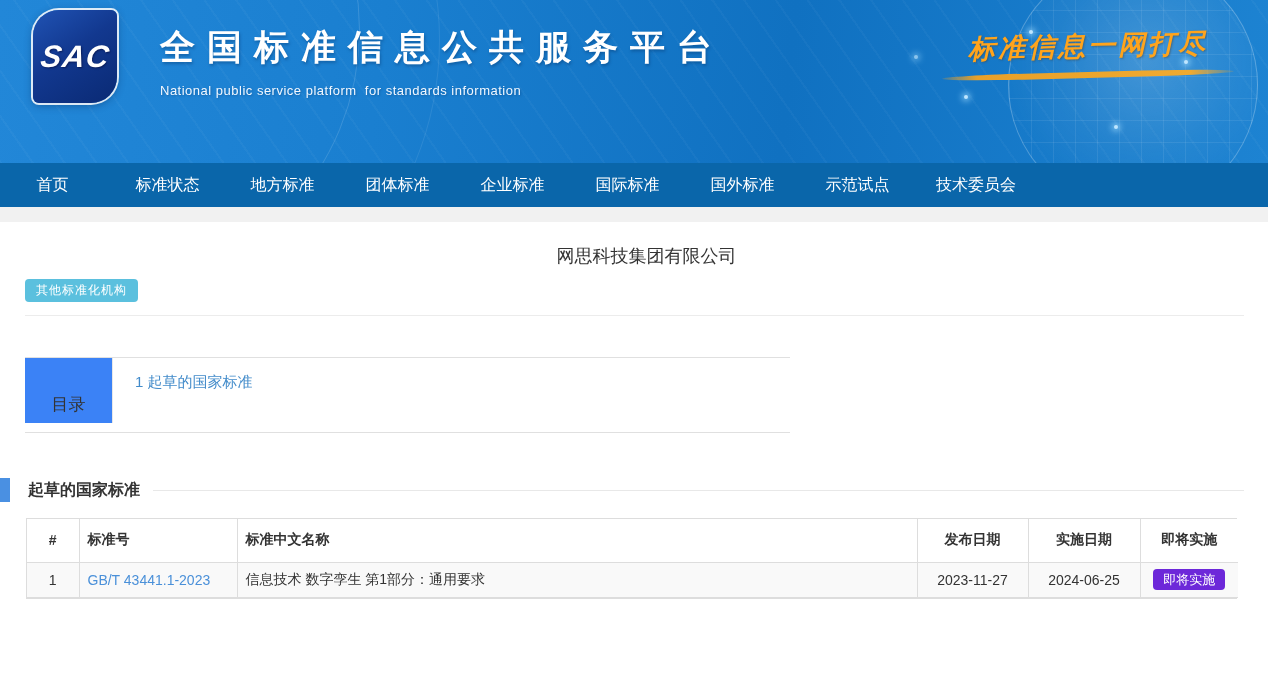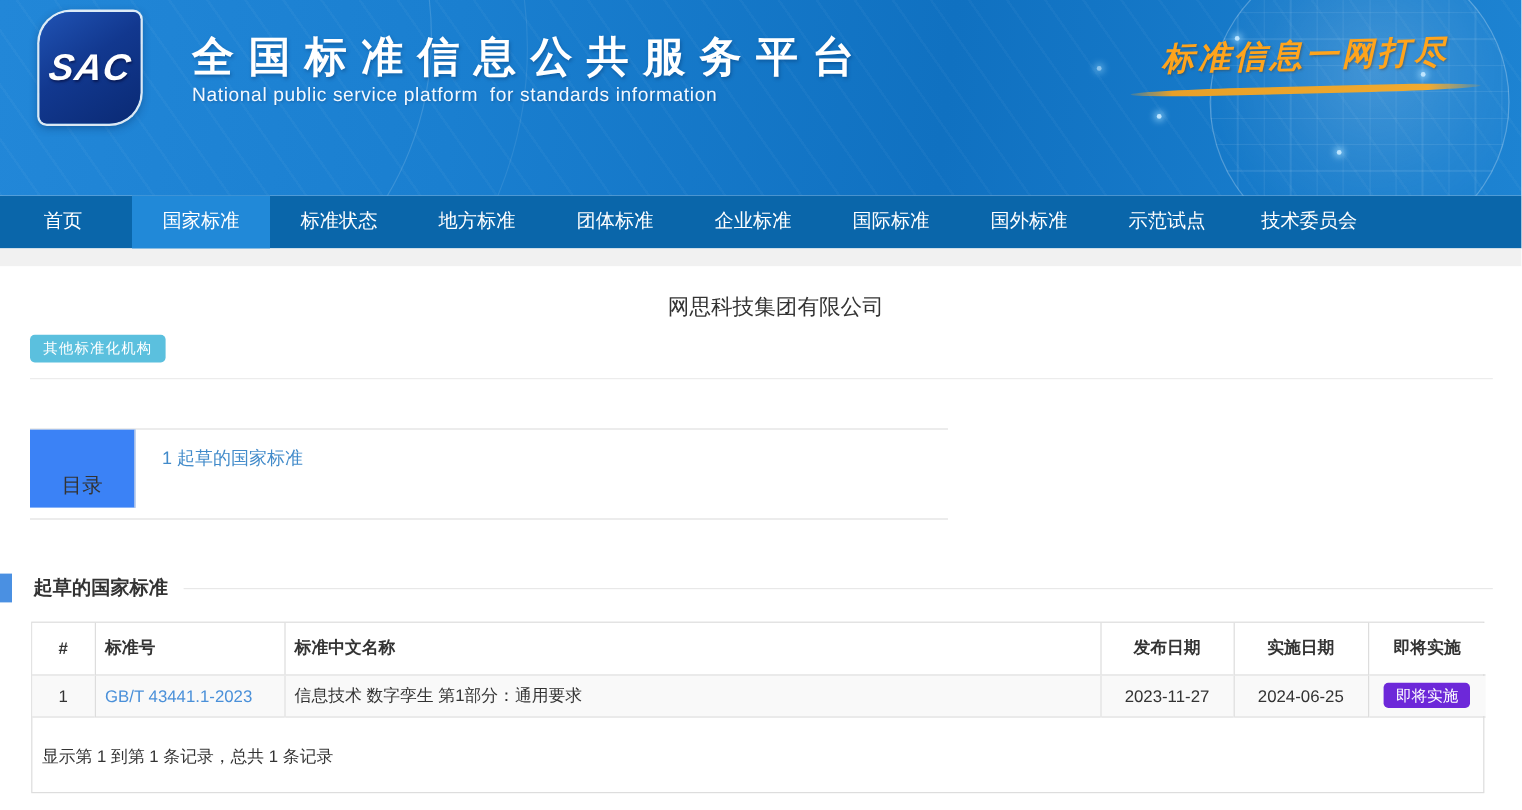--- a/index.html
+++ b/index.html
@@ -52,21 +52,21 @@
     color: #fff; font-weight: bold; font-style: italic;
     font-size: 31px; letter-spacing: 1px; transform: skewX(-8deg);
     text-shadow: 1px 1px 2px rgba(0,0,40,.5);
   }
   .titles { position: absolute; left: 160px; top: 24px; }
   .title-cn {
     color: #fff; font-size: 35px; font-weight: bold; letter-spacing: 12px;
     text-shadow: 1px 2px 3px rgba(0,40,90,.35); white-space: nowrap;
   }
   .title-en {
-    color: #f2f8ff; font-size: 16px; letter-spacing: .5px;
+    color: #f2f8ff; font-size: 13px; margin-top: 12px; letter-spacing: .5px;
     text-shadow: 1px 1px 2px rgba(0,40,90,.3); white-space: pre;
   }
   .slogan-wrap { position: absolute; right: 30px; top: 28px; width: 300px; text-align: center; }
   .slogan {
     font-family: "DejaVu Serif", serif; font-style: italic; font-weight: bold;
     font-size: 27px; color: #ffa41c; letter-spacing: 3px; white-space: nowrap;
     transform: rotate(-1.5deg);
     text-shadow: 1px 1px 2px rgba(80,40,0,.35);
   }
   .brush {
@@ -161,21 +161,20 @@
     <div class="title-en">National public service platform  for standards information</div>
   </div>
   <div class="slogan-wrap">
     <div class="slogan">标准信息一网打尽</div>
     <div class="brush"></div>
   </div>
 </header>
 
 <nav class="nav">
   <a class="nav-item">首页</a>
-  <a class="nav-item active">国家标准</a>
   <a class="nav-item">标准状态</a>
   <a class="nav-item">地方标准</a>
   <a class="nav-item">团体标准</a>
   <a class="nav-item">企业标准</a>
   <a class="nav-item">国际标准</a>
   <a class="nav-item">国外标准</a>
   <a class="nav-item">示范试点</a>
   <a class="nav-item wide">技术委员会</a>
 </nav>
 
@@ -231,16 +230,15 @@
           </td>
           <td>信息技术 数字孪生 第1部分：通用要求</td>
           <td class="c-center">2023-11-27</td>
           <td class="c-center">2024-06-25</td>
           <td class="c-center">
             <span class="status-badge">即将实施</span>
           </td>
         </tr>
       </tbody>
     </table>
-    <div class="table-summary">显示第 1 到第 1 条记录，总共 1 条记录</div>
   </div>
 
 </main>
 
 </body></html>

